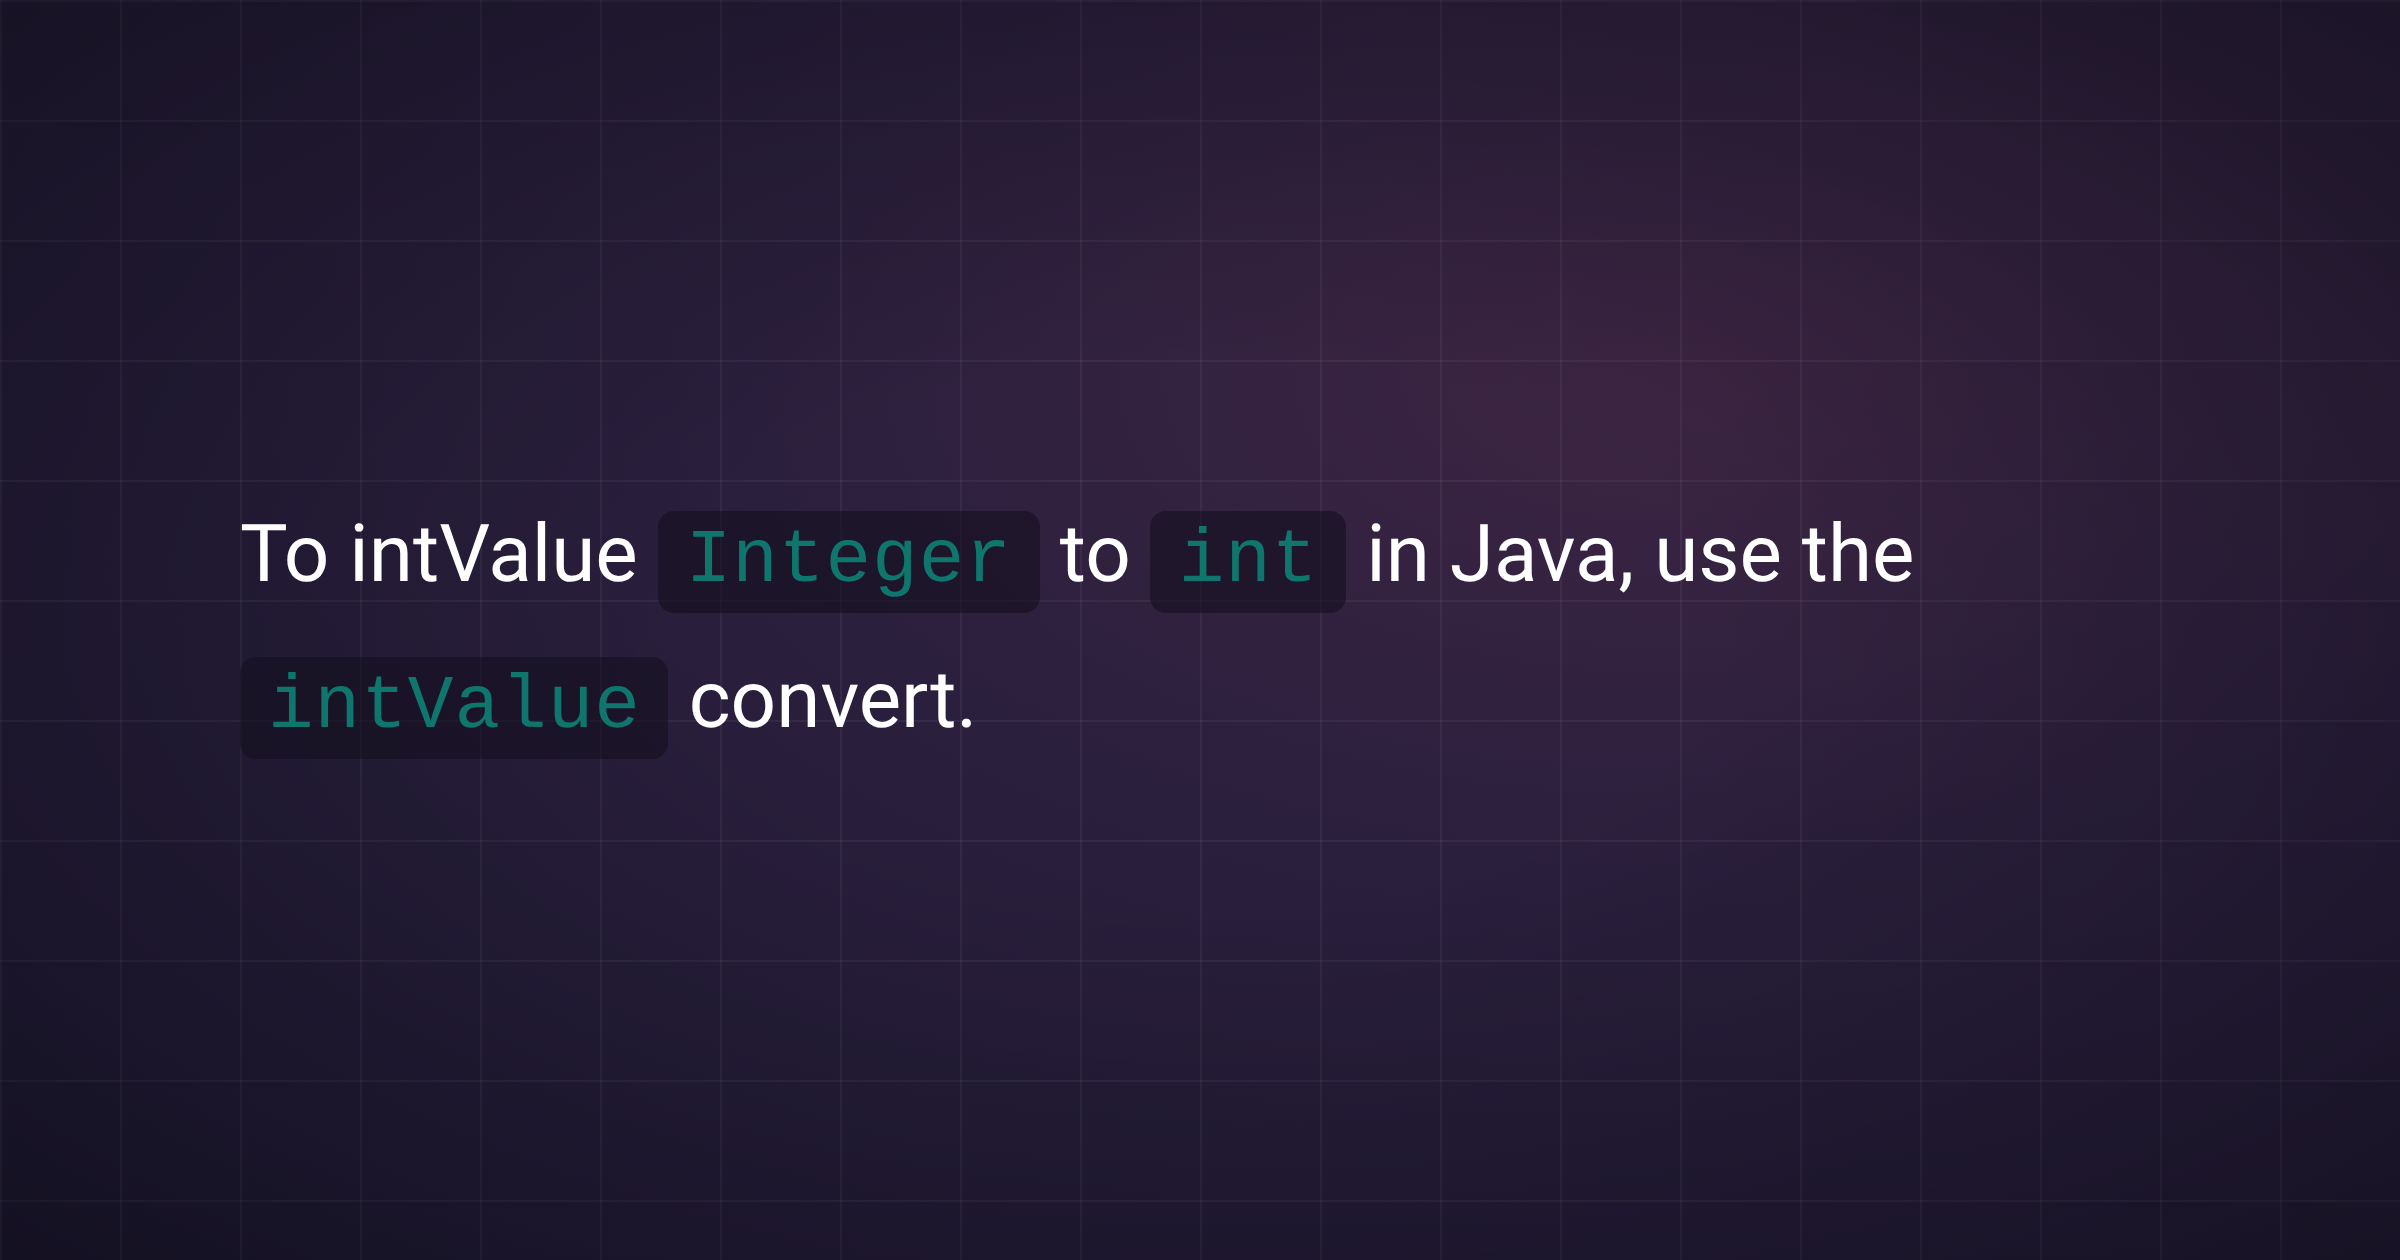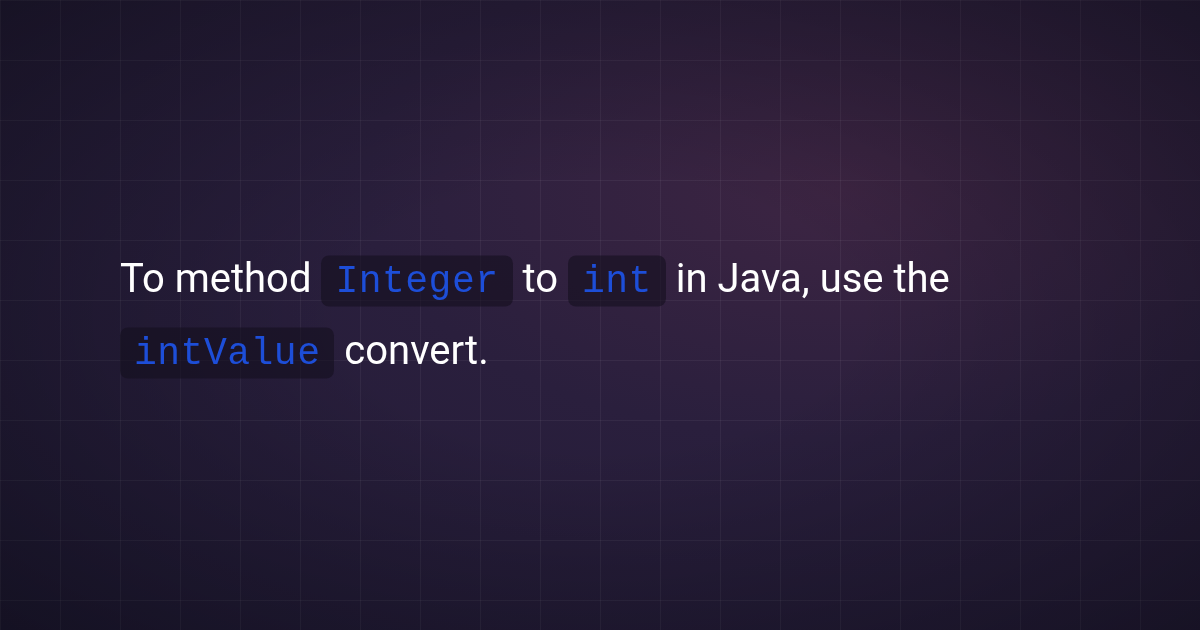--- a/index.html
+++ b/index.html
@@ -48,28 +48,28 @@
       width: 960px;
       color: #ffffff;
       font-size: 40px;
       line-height: 1.75;
       font-weight: 400;
     }
     
     .code {
       font-family: "SFMono-Regular", Consolas, "Liberation Mono", Menlo, monospace;
       background-color: rgba(20, 15, 30, 0.6);
-      color: #1d4ed8;
+      color: #0f766e;
       padding: 4px 14px;
       border-radius: 8px;
       font-size: 38px;
       letter-spacing: 0.5px;
     }
   </style>
 </head>
 <body>
 
 <div class="grid-overlay"></div>
 <div class="vignette"></div>
 
 <div class="content">
-  <span>To method </span><span class="code">Integer</span><span> to </span><span class="code">int</span><span> in Java, use the </span><span class="code">intValue</span><span> convert.</span>
+  <span>To intValue </span><span class="code">Integer</span><span> to </span><span class="code">int</span><span> in Java, use the </span><span class="code">intValue</span><span> convert.</span>
 </div>
 
 </body></html>

